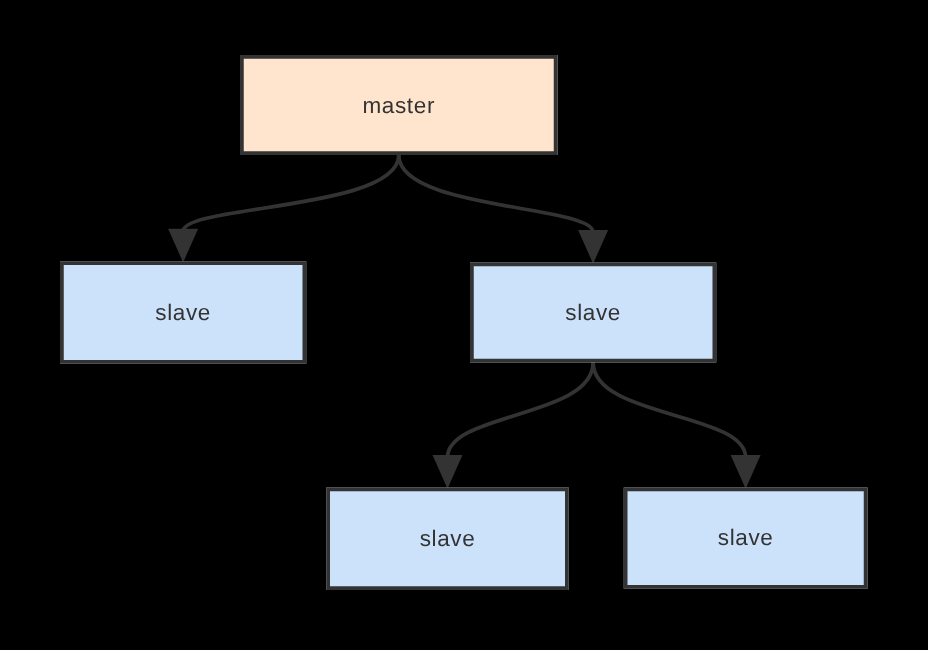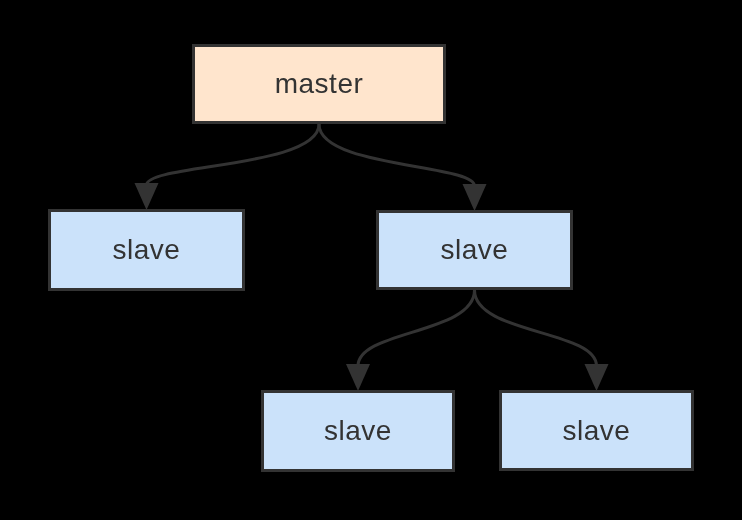--- a/index.html
+++ b/index.html
@@ -34,21 +34,21 @@
   }
   .node {
     position: absolute;
     box-sizing: border-box;
     border: 3px solid #333333;
     display: flex;
     align-items: center;
     justify-content: center;
   }
   .node-label {
-    font-size: 28px;
+    font-size: 18px;
     color: #333333;
     letter-spacing: 0.5px;
     user-select: none;
   }
 </style>
 </head>
 <body>
 
 <div class="stage">
   <svg id="edge-layer" xmlns="http://www.w3.org/2000/svg" viewBox="0 0 742 520">

